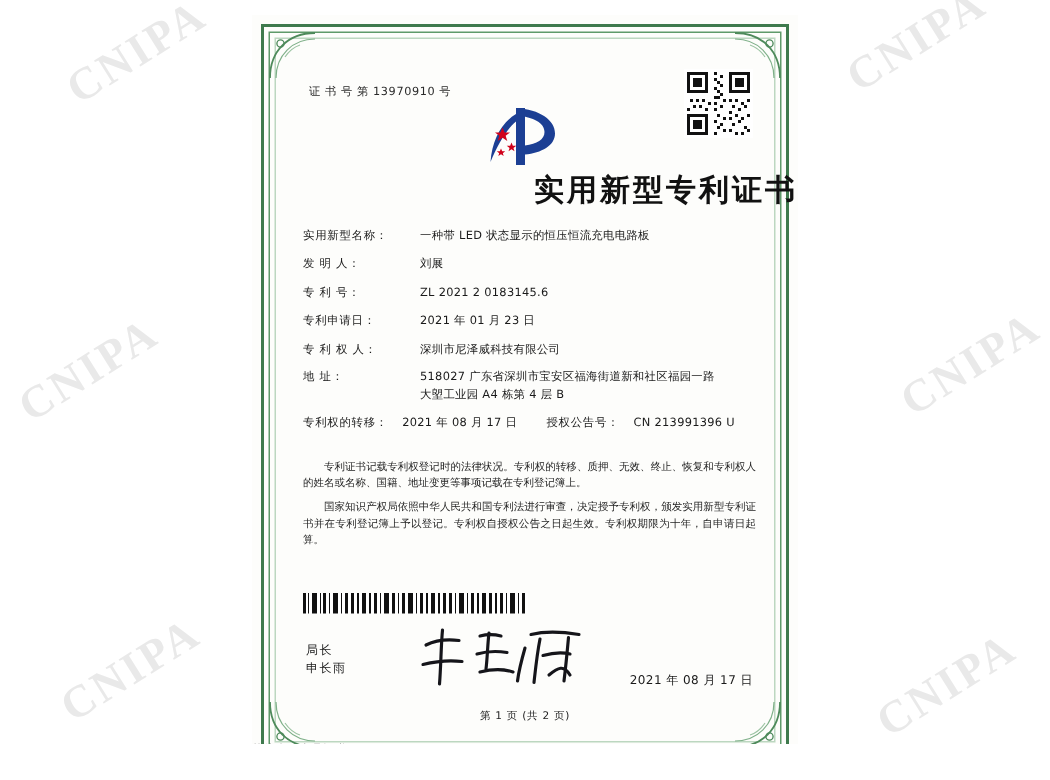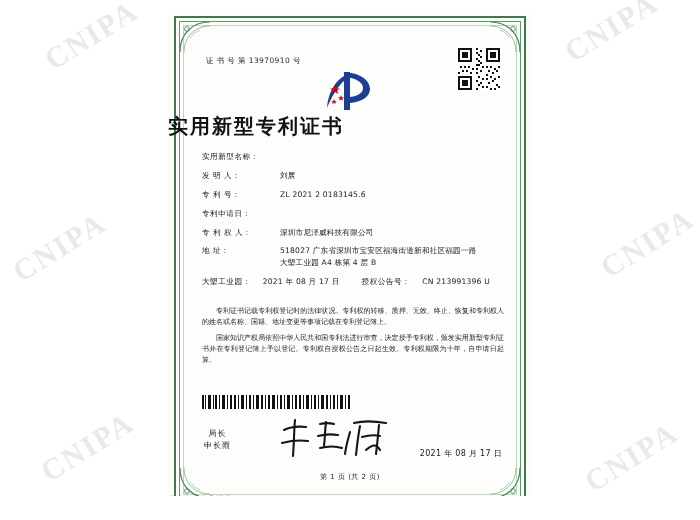--- a/index.html
+++ b/index.html
@@ -102,21 +102,21 @@
     top: 58px;
     transform: translateX(-50%);
     width: 72px;
     height: 46px;
   }
 
   .title {
     position: absolute;
     left: 0; right: 0;
     top: 103px;
-    text-align: left;
+    text-align: right;
     font-family: "DejaVu Sans", "Liberation Sans", sans-serif;
     font-size: 20px;
     font-weight: bold;
     color: #111;
     letter-spacing: 2px;
   }
 
   
   .fields {
     position: absolute;
@@ -174,21 +174,20 @@
 
   
   .sig-label {
     position: absolute;
     left: 36px;
     top: 418px;
     font-size: 8px;
     line-height: 1.45;
     color: #1a1a1a;
     letter-spacing: 1px;
-    text-align: center;
   }
   .sig-mark {
     position: absolute;
     left: 108px;
     top: 404px;
     width: 120px;
     height: 48px;
   }
   .sig-date {
     position: absolute;
@@ -354,43 +353,45 @@
           <polygon points="20,31 20.8,32.9 22.8,32.9 21.2,34.1 21.8,36 20,34.9 18.2,36 18.8,34.1 17.2,32.9 19.2,32.9"></polygon>
         </g>
       </svg>
     </div>
 
     <div class="title">实用新型专利证书</div>
 
     <div class="fields">
       <div class="row">
         <div class="lbl">实用新型名称：</div>
+        <div class="val">一种带 LED 状态显示的恒压恒流充电电路板</div>
       </div>
       <div class="row">
         <div class="lbl">发 明 人：</div>
         <div class="val">刘展</div>
       </div>
       <div class="row">
         <div class="lbl">专 利 号：</div>
         <div class="val">ZL 2021 2 0183145.6</div>
       </div>
       <div class="row">
         <div class="lbl">专利申请日：</div>
+        <div class="val">2021 年 01 月 23 日</div>
       </div>
       <div class="row">
         <div class="lbl">专 利 权 人：</div>
         <div class="val">深圳市尼泽威科技有限公司</div>
       </div>
       <div class="row">
         <div class="lbl">地        址：</div>
         <div class="val addr-val" style="white-space:pre-line;">518027 广东省深圳市宝安区福海街道新和社区福园一路
 大塱工业园 A4 栋第 4 层 B</div>
       </div>
       <div class="row row-inline">
-        <div class="lbl">大塱工业园：</div>
+        <div class="lbl">专利权的转移：</div>
         <div class="val">2021 年 08 月 17 日</div>
         <div class="lbl">授权公告号：</div>
         <div class="val">CN 213991396 U</div>
       </div>
     </div>
 
     <div class="paras">
       <p>专利证书记载专利权登记时的法律状况。专利权的转移、质押、无效、终止、恢复和专利权人的姓名或名称、国籍、地址变更等事项记载在专利登记簿上。</p>
       <p>国家知识产权局依照中华人民共和国专利法进行审查，决定授予专利权，颁发实用新型专利证书并在专利登记簿上予以登记。专利权自授权公告之日起生效。专利权期限为十年，自申请日起算。</p>
     </div>

